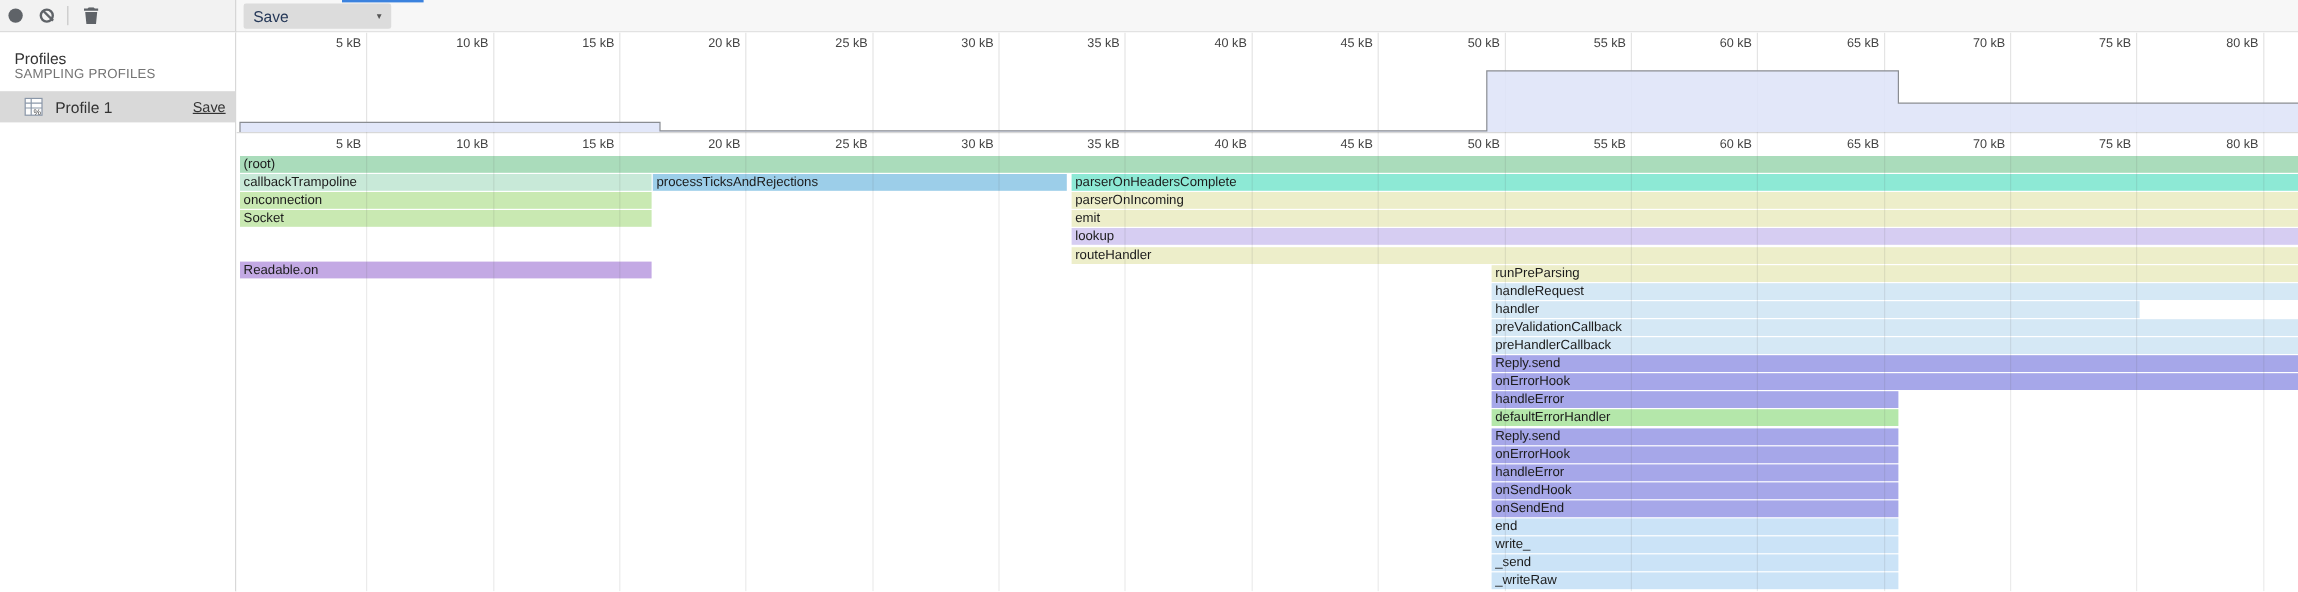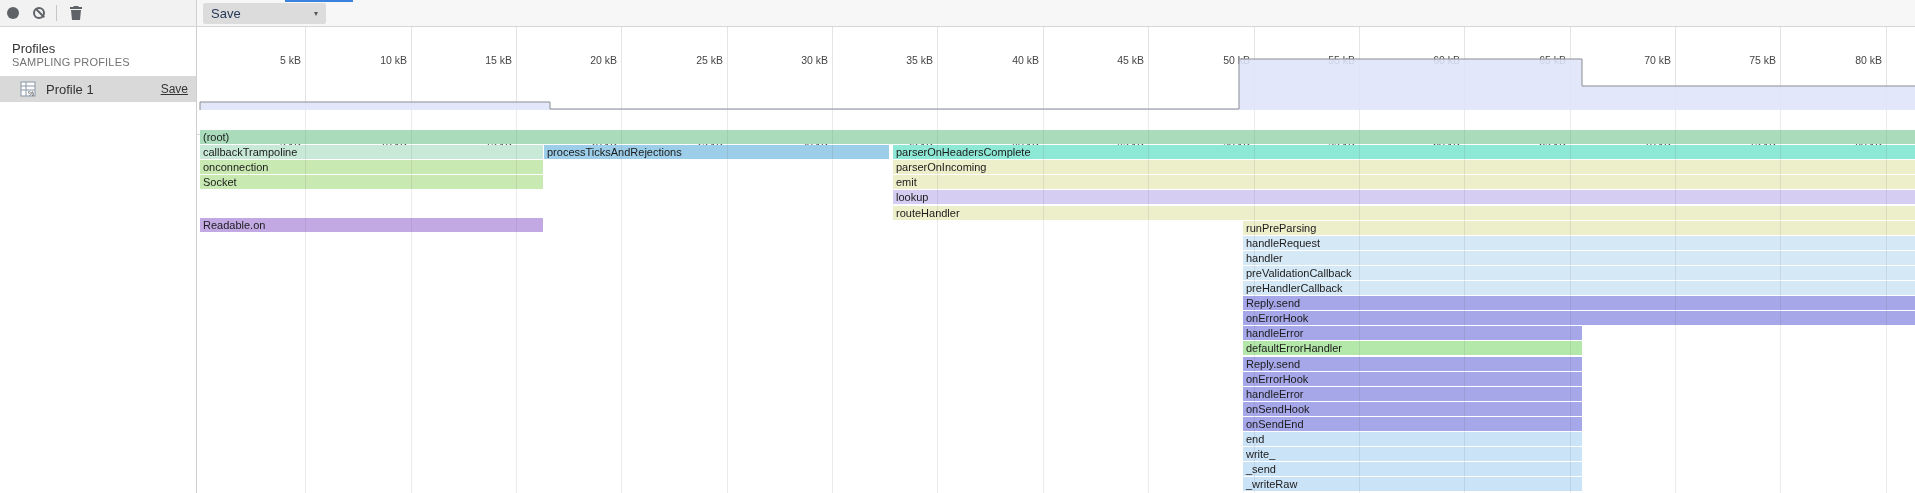--- a/index.html
+++ b/index.html
@@ -36,21 +36,21 @@
                display:flex;align-items:center;cursor:pointer;}
   .profile-icon{margin-left:20px;width:16px;height:16px;flex:none;}
   .profile-name{margin-left:10px;font-size:13px;color:#333;}
   .save-link{position:absolute;right:8px;font-size:12px;color:#333;
              text-decoration:underline;cursor:pointer;}
 
   
   .main{position:absolute;left:197px;top:27px;width:1718px;height:466px;background:#fff;overflow:hidden;}
   .grid-u{position:absolute;top:0;width:1px;height:83px;background:#e4e4e4;}
   .grid-l{position:absolute;top:83px;width:1px;height:383px;background:rgba(90,90,90,0.12);z-index:4;pointer-events:none;}
-  .ruler{position:absolute;left:0;width:1718px;height:18px;margin-top:24px;}
+  .ruler{position:absolute;left:0;width:1718px;height:18px;}
   .ruler-1{top:0;}
   .ruler-2{top:83px;height:17px;border-top:1px solid #d8d8d8;box-sizing:border-box;}
   .tick-label{position:absolute;top:3px;width:58px;text-align:right;font-size:10.5px;color:#444;}
   .overview{position:absolute;left:0;top:18px;width:1718px;height:65px;cursor:pointer;}
   .flame{position:absolute;left:0;top:103px;width:1718px;height:363px;}
   .bar{position:absolute;height:14px;box-sizing:border-box;cursor:pointer;z-index:1;}
   .bar span{display:block;position:relative;z-index:3;padding-left:3px;font-size:11px;
             line-height:14px;color:#1b1b1b;white-space:nowrap;}
   .bar-dotted{background-image:radial-gradient(rgba(255,255,255,0.75) 1px, transparent 1.4px);
               background-size:8px 5px;background-position:2px 2px;}
@@ -210,21 +210,21 @@
         </div>
         <div class="bar" style="left: 696px; width: 1022px; top: 76px; height: 14px; background-color: rgb(237, 238, 202);">
           <span>routeHandler</span>
         </div>
         <div class="bar" style="left: 1046px; width: 672px; top: 91px; height: 14px; background-color: rgb(237, 238, 202);">
           <span>runPreParsing</span>
         </div>
         <div class="bar" style="left: 1046px; width: 672px; top: 106px; height: 14px; background-color: rgb(213, 232, 245);">
           <span>handleRequest</span>
         </div>
-        <div class="bar" style="left: 1046px; width: 672px; top: 121px; height: 14px; background-color: rgb(213, 232, 245);">
+        <div class="bar" style="left: 1046px; width: 540px; top: 121px; height: 14px; background-color: rgb(213, 232, 245);">
           <span>handler</span>
         </div>
         <div class="bar" style="left: 1046px; width: 672px; top: 136px; height: 14px; background-color: rgb(213, 232, 245);">
           <span>preValidationCallback</span>
         </div>
         <div class="bar" style="left: 1046px; width: 672px; top: 151px; height: 14px; background-color: rgb(213, 232, 245);">
           <span>preHandlerCallback</span>
         </div>
         <div class="bar" style="left: 1046px; width: 672px; top: 166px; height: 14px; background-color: rgb(166, 167, 233);">
           <span>Reply.send</span>

